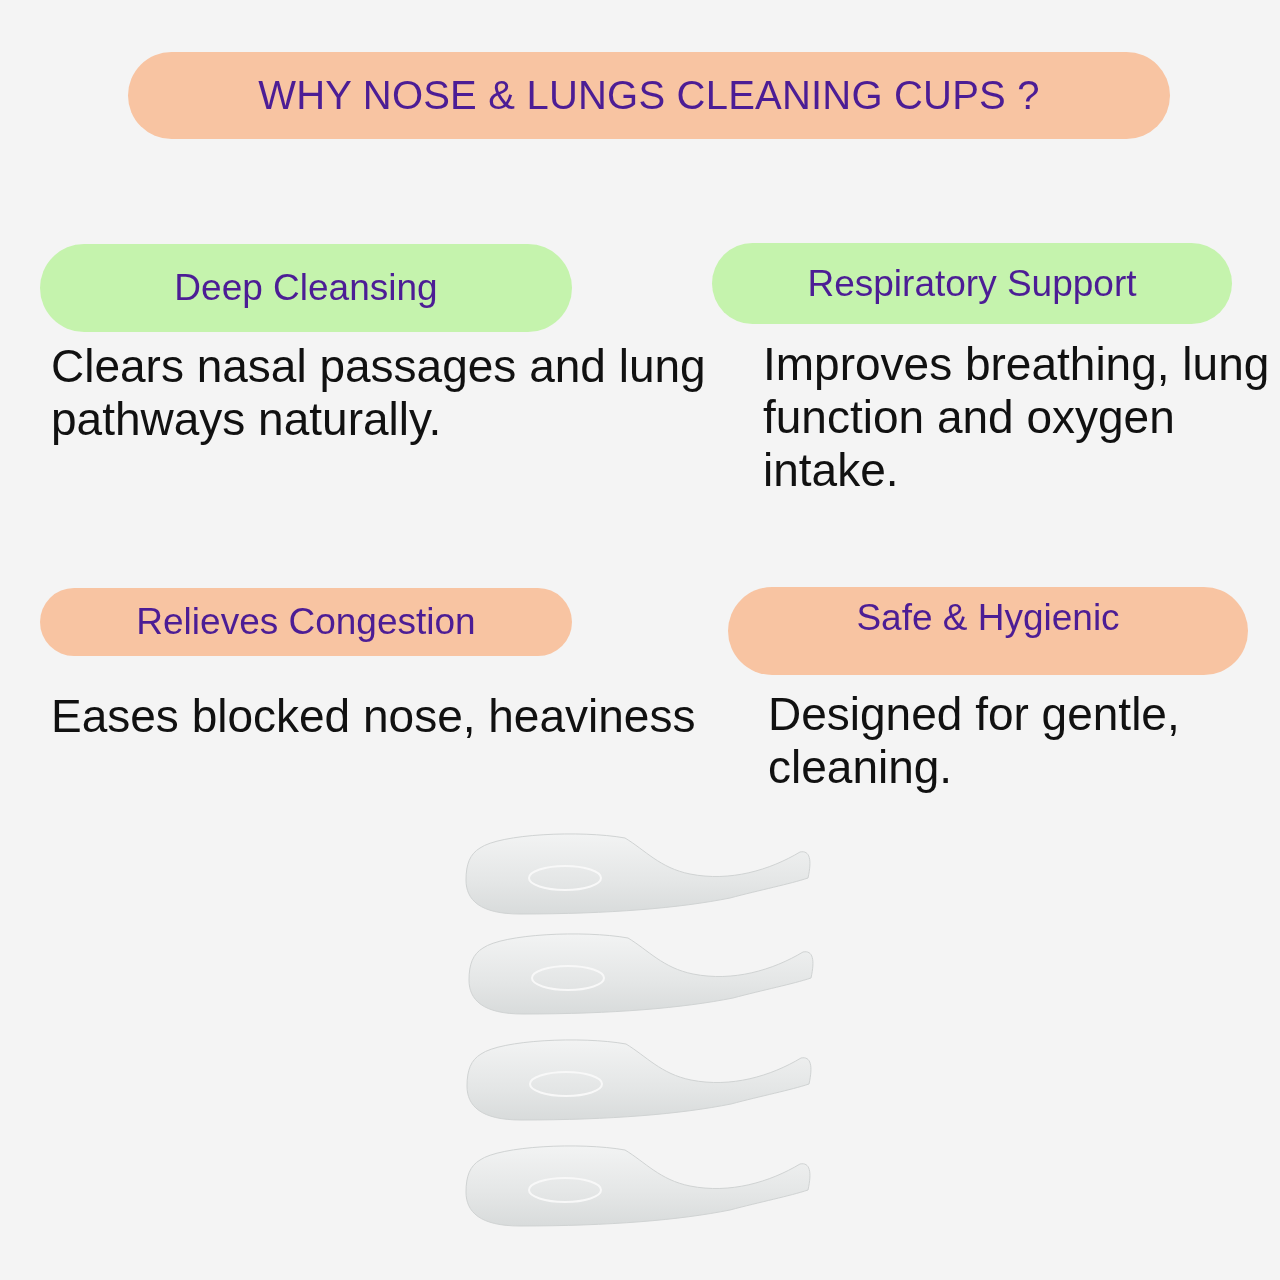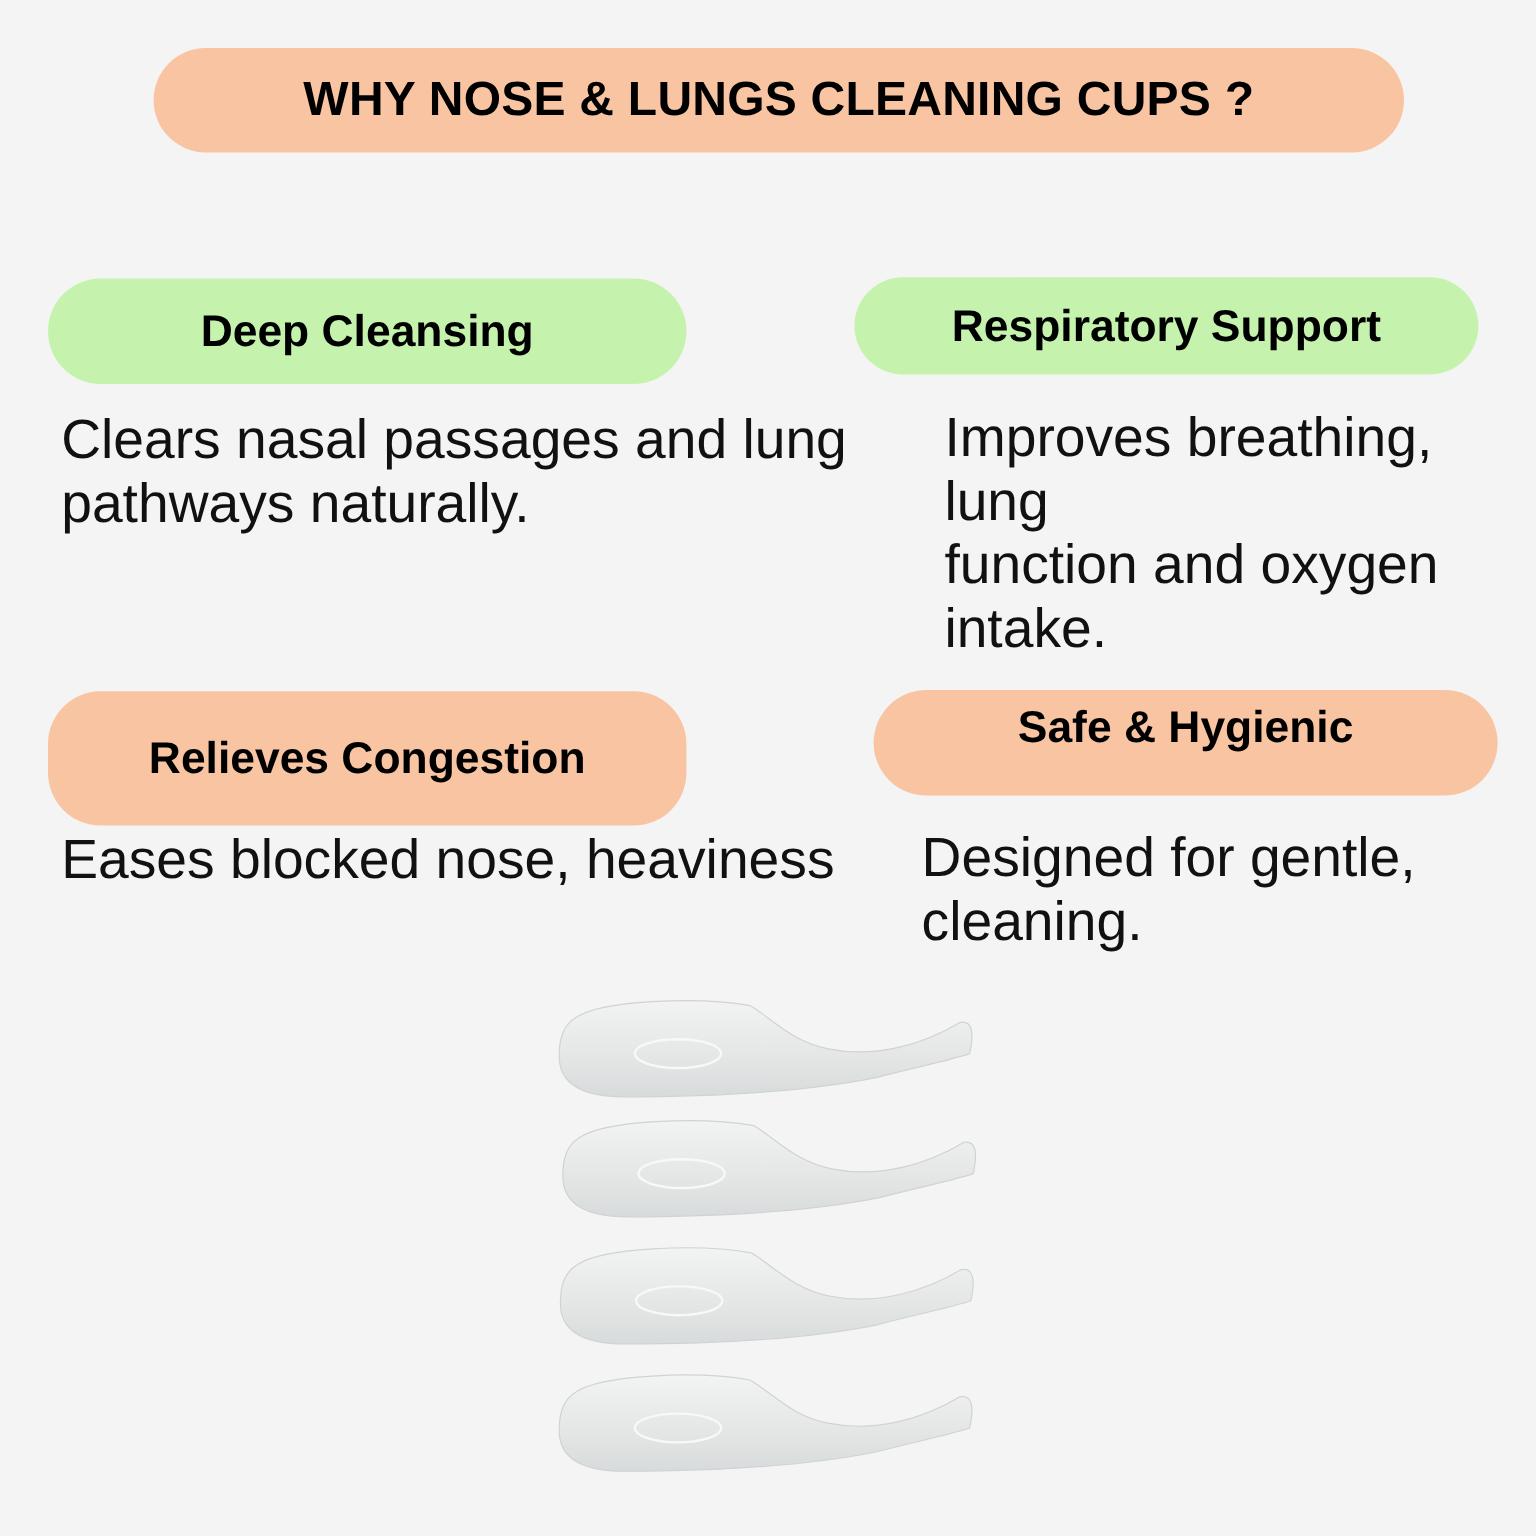--- a/index.html
+++ b/index.html
@@ -2,21 +2,21 @@
 <html><head>
 <meta charset="utf-8">
 <style>
   html, body { margin:0; padding:0; }
   body {
     width:1280px; height:1280px; background:#f4f4f4; position:relative; overflow:hidden;
     font-family: "Liberation Sans", "DejaVu Sans", sans-serif;
   }
   .pill {
     position:absolute; border-radius:44px; display:flex; align-items:center; justify-content:center;
-    color:#000000; font-weight:bold; box-sizing:border-box;
+    color:#4c1d95; font-weight:normal; box-sizing:border-box;margin-top:12px;
   }
   .peach { background:#f8c4a2; }
   .green { background:#c5f3ad; }
   .title { left:128px; top:40px; width:1042px; height:87px; font-size:40px; letter-spacing:0.2px; }
   .h { font-size:37px; }
   .body {
     position:absolute; color:#111; font-size:46px; line-height:53px;
   }
 </style>
 </head>
@@ -24,26 +24,26 @@
 
 <div class="pill peach title">WHY NOSE &amp; LUNGS CLEANING CUPS ?</div>
 
 <div class="pill green h" style="left:40px;top:232px;width:532px;height:88px;">Deep Cleansing</div>
 <div class="body" style="left:51px;top:340px;">
   <div>Clears nasal passages and lung</div>
   <div>pathways naturally.</div>
 </div>
 
 <div class="pill green h" style="left:712px;top:231px;width:520px;height:81px;">Respiratory Support</div>
-<div class="body" style="left:763px;top:338px;margin-left:24px;">
+<div class="body" style="left:763px;top:338px;">
   <div>Improves breathing, lung</div>
   <div>function and oxygen intake.</div>
 </div>
 
-<div class="pill peach h" style="left:40px;top:576px;width:532px;height:112px;">Relieves Congestion</div>
+<div class="pill peach h" style="left:40px;top:576px;width:532px;height:68px;">Relieves Congestion</div>
 <div class="body" style="left:51px;top:690px;">
   <div>Eases blocked nose, heaviness</div>
 </div>
 
 <div class="pill peach h" style="left:728px;top:575px;width:520px;height:88px;align-items:flex-start;padding-top:10px;">Safe &amp; Hygienic</div>
 <div class="body" style="left:768px;top:688px;">
   <div>Designed for gentle,</div>
   <div>cleaning.</div>
 </div>
 

